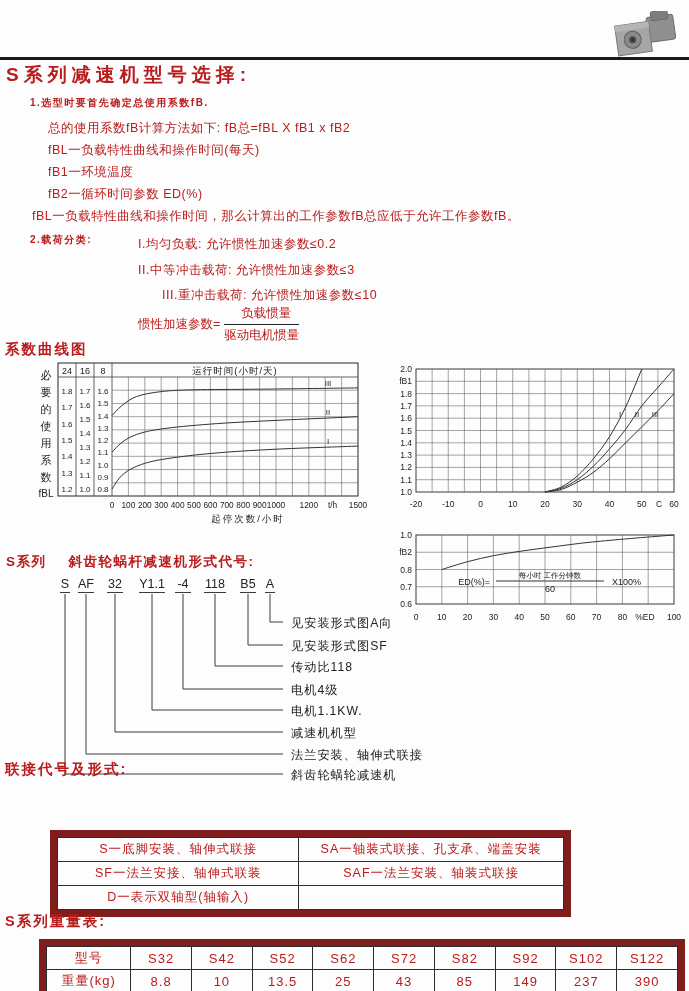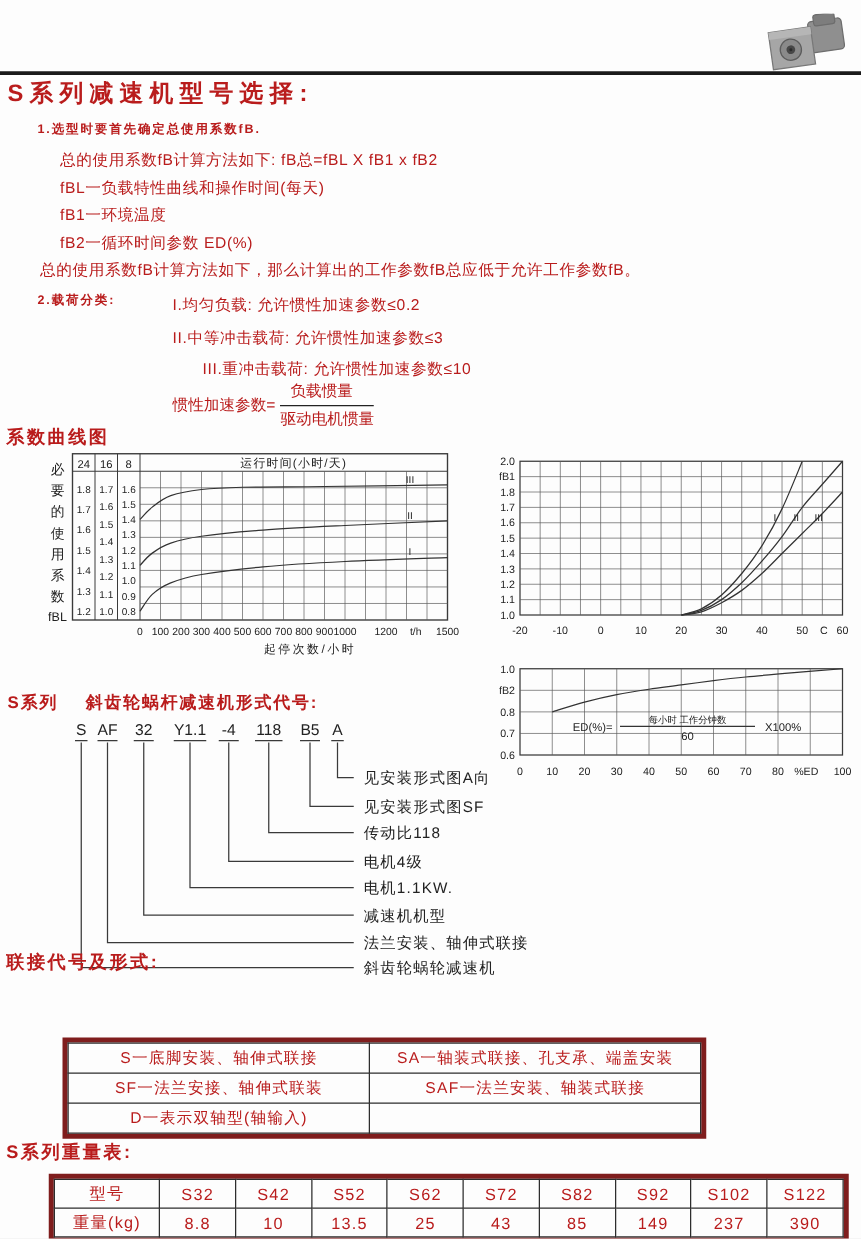--- a/index.html
+++ b/index.html
@@ -8,27 +8,27 @@
     background:#fdfdfd;color:#b91c1c;overflow:hidden;
     font-family:"Liberation Sans","DejaVu Sans",sans-serif;
   }
   .abs{position:absolute;}
   .rule{position:absolute;top:57px;left:0;width:689px;height:3px;background:#1a1a1a;}
   .page-title{position:absolute;top:62px;left:6px;font-size:19px;font-weight:bold;letter-spacing:5px;}
   .sec-head{position:absolute;font-size:10px;font-weight:bold;letter-spacing:1.5px;}
   .body-line{position:absolute;font-size:12.5px;letter-spacing:0.5px;white-space:nowrap;}
   .mini-head{position:absolute;font-size:14.5px;font-weight:bold;letter-spacing:2px;}
   .formula{position:absolute;top:305px;left:138px;font-size:12.5px;display:flex;align-items:center;}
-  .frac{display:inline-block;text-align:left;margin-left:4px;}
+  .frac{display:inline-block;text-align:right;margin-left:4px;}
   .frac .num{display:block;padding:0 8px 2px 8px;border-bottom:1.2px solid #222;}
   .frac .den{display:block;padding-top:2px;}
   .model-head{position:absolute;top:553px;left:6px;font-size:13.5px;font-weight:bold;letter-spacing:1.5px;}
   .model-head .mh2{margin-left:22px;}
   svg text{font-family:"Liberation Sans","DejaVu Sans",sans-serif;fill:#222;}
-  .tbl-wrap{position:absolute;border:4px solid #7f1d1d;background:#fdfdfd;}
+  .tbl-wrap{position:absolute;border:7px solid #7f1d1d;background:#fdfdfd;}
   .doc-table{width:100%;height:100%;border-collapse:collapse;table-layout:fixed;}
   .doc-table td{border:1px solid #2d2d2d;text-align:center;font-size:12.5px;letter-spacing:1px;padding:0;}
   #conn-table{top:830px;left:50px;width:507px;}
   #conn-table td{height:23px;}
   #conn-table td:first-child{width:47.5%;}
   #weight-table{top:939px;left:39px;width:632px;}
   #weight-table td{height:22px;font-size:13px;}
   #weight-table td:first-child{width:13.2%;}
 </style>
 </head>
@@ -50,21 +50,21 @@
 
   <div class="rule"></div>
 
   <h1 class="page-title" style="margin:0;">S系列减速机型号选择:</h1>
 
   <div class="sec-head" style="top:96px;left:30px;">1.选型时要首先确定总使用系数fB.</div>
   <div class="body-line" style="top:120px;left:48px;text-align:right;">总的使用系数fB计算方法如下:  fB总=fBL X fB1 x fB2</div>
   <div class="body-line" style="top:142px;left:48px;">fBL一负载特性曲线和操作时间(每天)</div>
   <div class="body-line" style="top:164px;left:48px;">fB1一环境温度</div>
   <div class="body-line" style="top:186px;left:48px;">fB2一循环时间参数 ED(%)</div>
-  <div class="body-line" style="top:208px;left:32px;">总的使用系数fB计算方法如下，那么计算出的工作参数fB总应低于允许工作参数fB。</div>
+  <div class="body-line" style="top:208px;left:32px;">fBL一负载特性曲线和操作时间，那么计算出的工作参数fB总应低于允许工作参数fB。</div>
 
   <div class="sec-head" style="top:233px;left:30px;">2.载荷分类:</div>
   <div class="body-line" style="top:236px;left:138px;">I.均匀负载: 允许惯性加速参数≤0.2</div>
   <div class="body-line" style="top:262px;left:138px;">II.中等冲击载荷: 允许惯性加速参数≤3</div>
   <div class="body-line" style="top:287px;left:138px;margin-left:24px;">III.重冲击载荷: 允许惯性加速参数≤10</div>
   <div class="formula">
     <span>惯性加速参数=</span>
     <span class="frac">
       <span class="num">负载惯量</span>
       <span class="den">驱动电机惯量</span>

